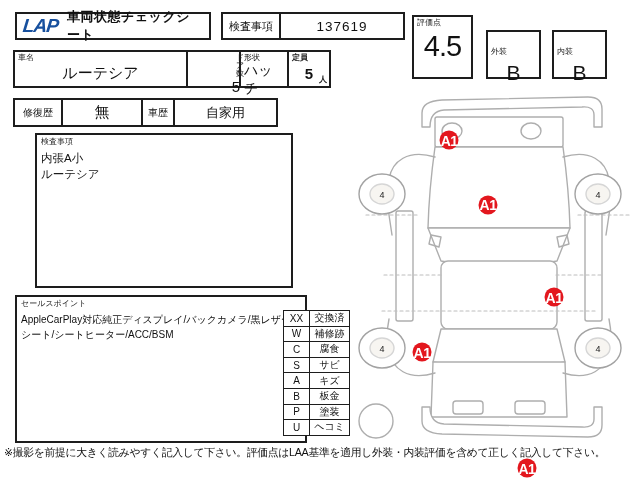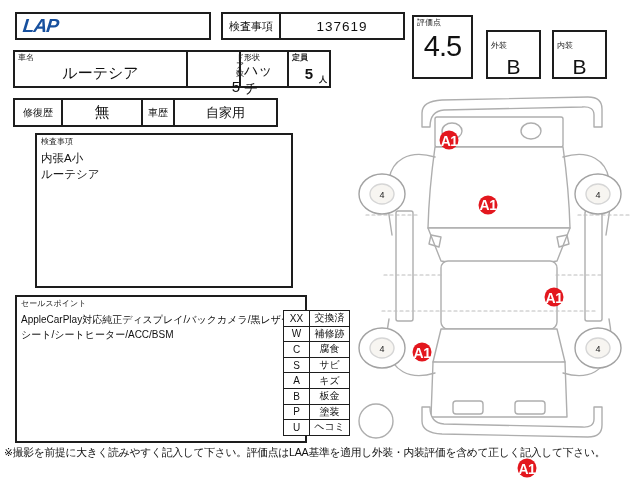--- a/index.html
+++ b/index.html
@@ -20,21 +20,21 @@
 
   
   .logo-box{left:15px;top:12px;width:196px;height:28px;display:flex;align-items:center;padding:0 6px;}
   .logo{font-size:19px;font-weight:bold;font-style:italic;color:var(--logo-blue);letter-spacing:-1px;margin-right:9px;transform:skewX(-6deg);}
   .sheet-title{font-size:13px;font-weight:bold;letter-spacing:.5px;}
   .ctrl-box{left:221px;top:12px;width:184px;height:28px;display:flex;}
   .ctrl-label{width:58px;border-right:2px solid var(--border-dark);display:flex;align-items:center;justify-content:center;font-size:11px;}
   .ctrl-value{flex:1;display:flex;align-items:center;justify-content:center;font-size:13.5px;letter-spacing:1px;}
   .score-box{left:412px;top:15px;width:61px;height:64px;padding:2px 3px;}
   .score-value{font-size:29px;text-align:center;margin-top:3px;letter-spacing:-1px;}
-  .grade-box{width:55px;height:49px;padding:10px 3px;}
+  .grade-box{width:55px;height:49px;padding:16px 3px;}
   .grade-ext{left:486px;top:30px;}
   .grade-int{left:552px;top:30px;}
   .grade-value{font-size:21px;text-align:center;margin-top:5px;}
 
   
   .veh-table{left:13px;top:50px;width:318px;height:38px;display:flex;}
   .veh-cell{border-right:2px solid var(--border-dark);padding:2px 3px 1px;display:flex;flex-direction:column;position:relative;}
   .veh-cell:last-child{border-right:none;}
   .veh-val{flex:1;display:flex;align-items:center;justify-content:center;font-size:15px;}
   .c-name{width:173px;} .c-doors{width:43px;padding-left:48px;} .c-shape{width:48px;} .c-cap{flex:1;font-weight:bold;}
@@ -74,20 +74,21 @@
     position:absolute;width:13px;height:13px;border-radius:50%;background:#f7f5f1;
     color:#222;font-size:9px;display:flex;align-items:center;justify-content:center;
     transform:translate(-50%,-50%);
   }
 </style>
 </head>
 <body>
 
 <div class="abs box logo-box">
   <span class="logo">LAP</span>
+  <span class="sheet-title">車両状態チェックシート</span>
 </div>
 
 <div class="abs box ctrl-box">
   <div class="ctrl-label">検査事項</div>
   <div class="ctrl-value">137619</div>
 </div>
 
 <div class="abs box score-box">
   <div class="lbl">評価点</div>
   <div class="score-value">4.5</div>

